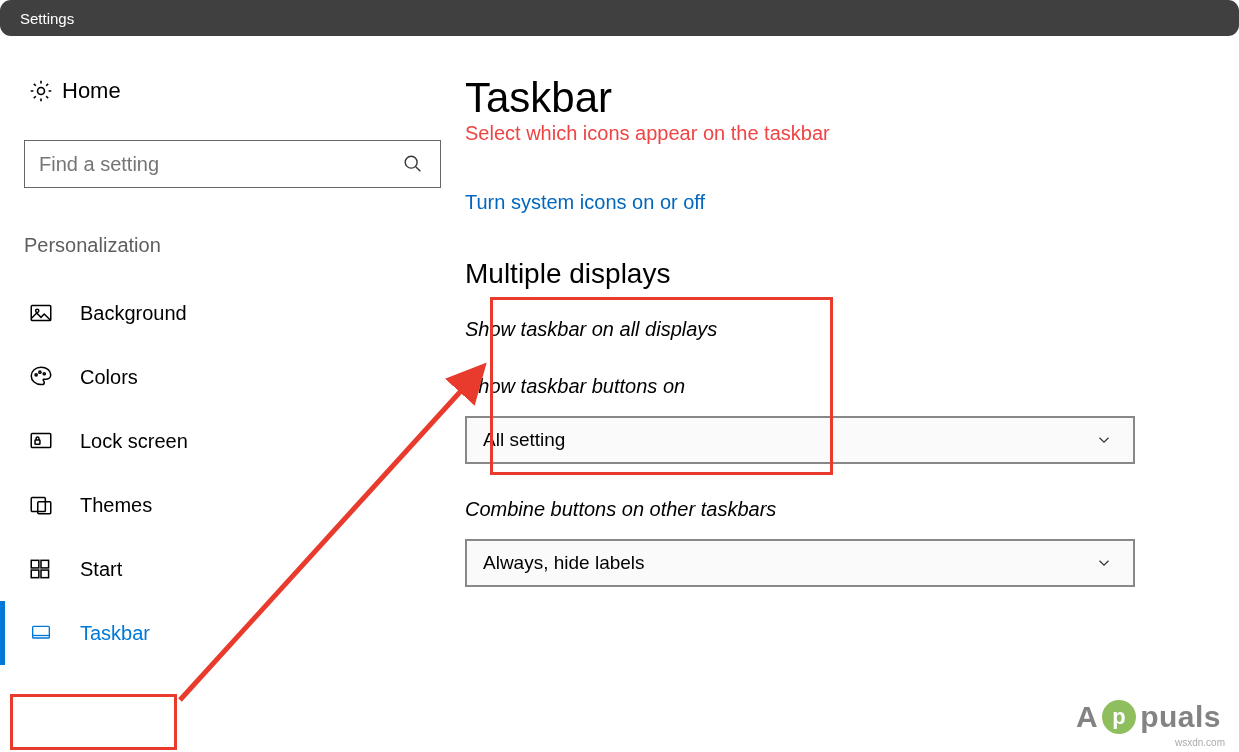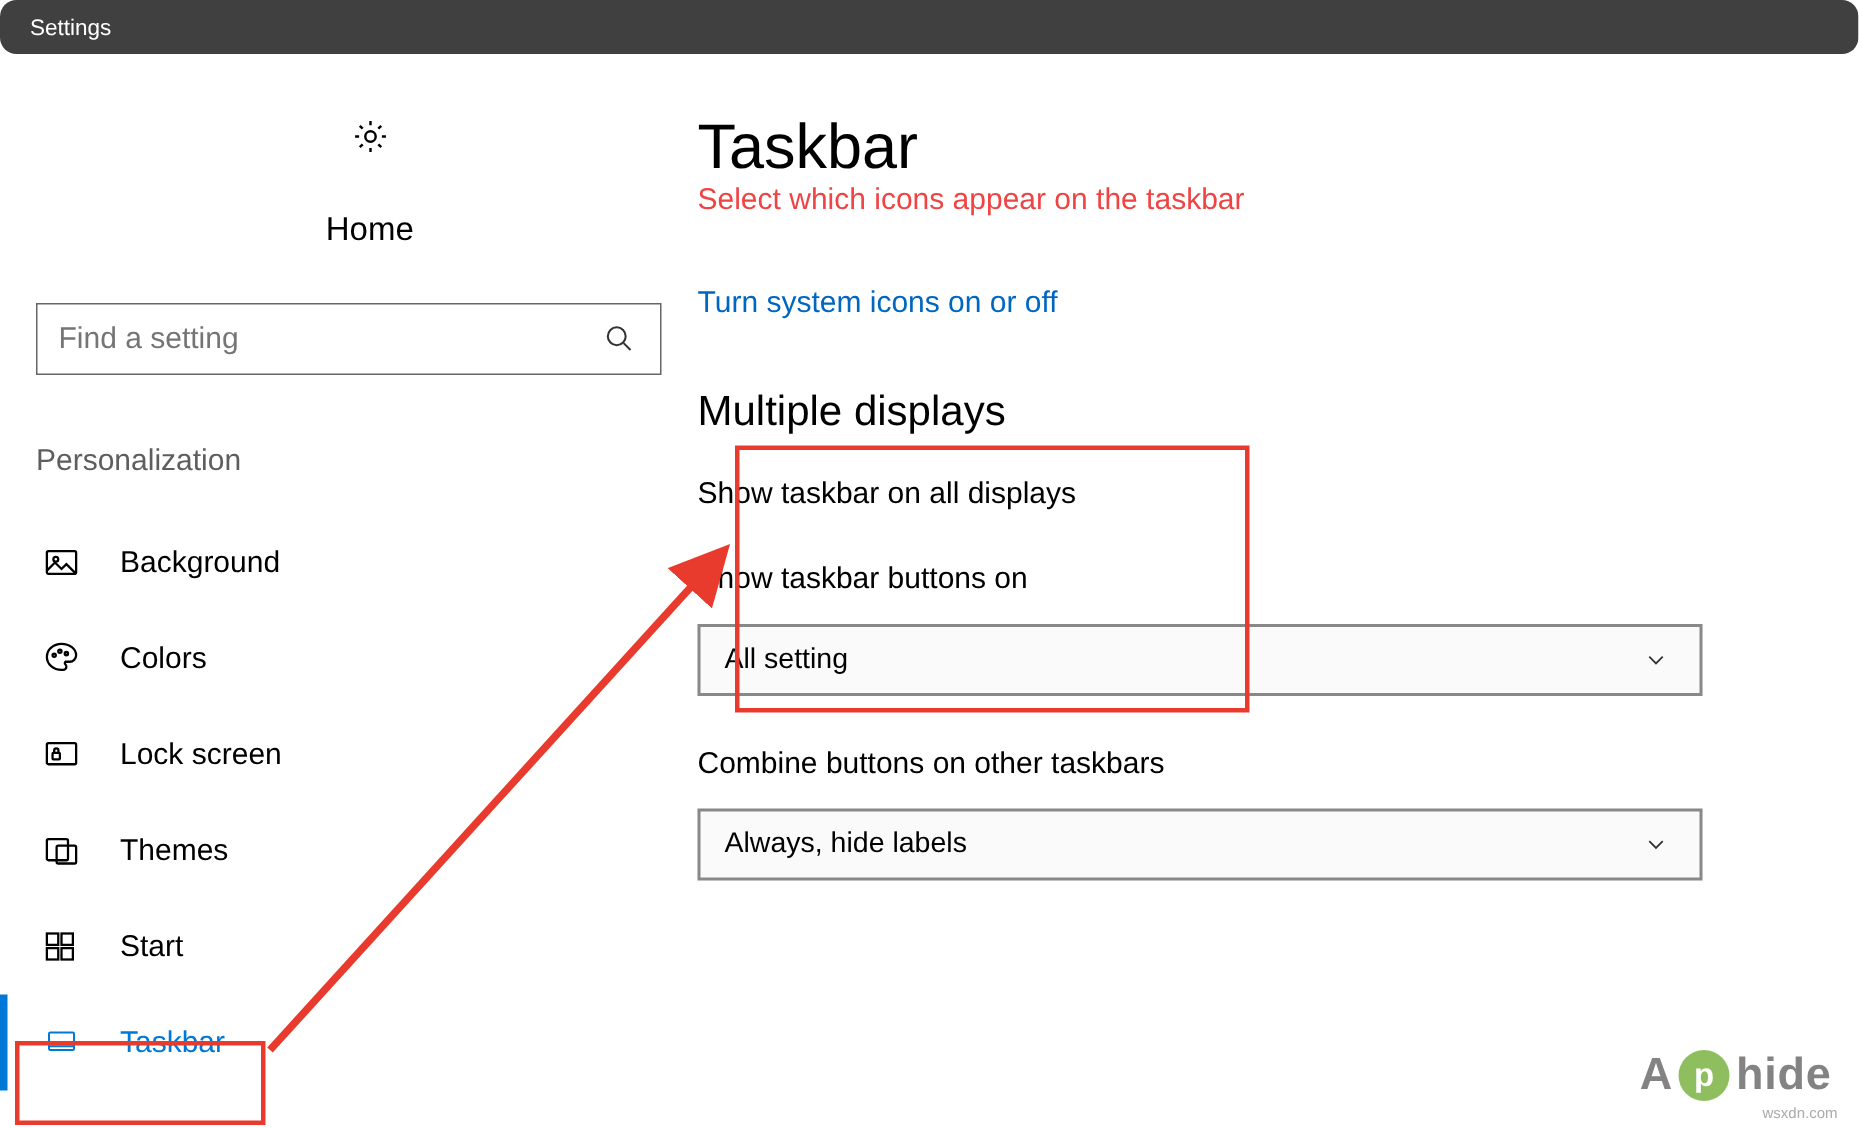--- a/index.html
+++ b/index.html
@@ -30,24 +30,23 @@
       height: calc(100% - 36px);
     }
     .sidebar {
       width: 465px;
       padding: 42px 0 0 0;
       position: relative;
     }
     .home-row {
       display: flex;
       align-items: center;
-      gap: 36px;
+      gap: 8px;
       padding-left: 28px;
       margin-bottom: 36px;
-      flex-direction: column;
     }
     .home-label {
       font-size: 22px;
       color: #000;
     }
     .search-box {
       margin: 0 24px 46px 24px;
       border: 1.5px solid #666;
       height: 48px;
       display: flex;
@@ -119,20 +118,21 @@
       font-size: 28px;
       font-weight: 400;
       color: #000;
       margin-top: 44px;
       margin-bottom: 28px;
     }
     .setting-label {
       font-size: 20px;
       color: #000;
       margin-bottom: 18px;
+      font-style: italic;
     }
     .toggle-row {
       display: flex;
       align-items: center;
       gap: 18px;
     }
     .toggle {
       width: 60px;
       height: 28px;
       background: #0078d7;
@@ -360,15 +360,15 @@
     <marker id="arrowhead" markerWidth="8" markerHeight="8" refX="6" refY="4" orient="auto">
       <path d="M0,0 L8,4 L0,8 Z" fill="#e93b2d"></path>
     </marker>
   </defs>
   <line x1="30" y1="360" x2="330" y2="30" stroke="#e93b2d" stroke-width="5" marker-end="url(#arrowhead)"></line>
 </svg>
 
 <div class="watermark">
   <span>A</span>
   <span class="app-a">p</span>
-  <span>hide</span>
+  <span>puals</span>
 </div>
 <div class="site">wsxdn.com</div>
 
 </body></html>

